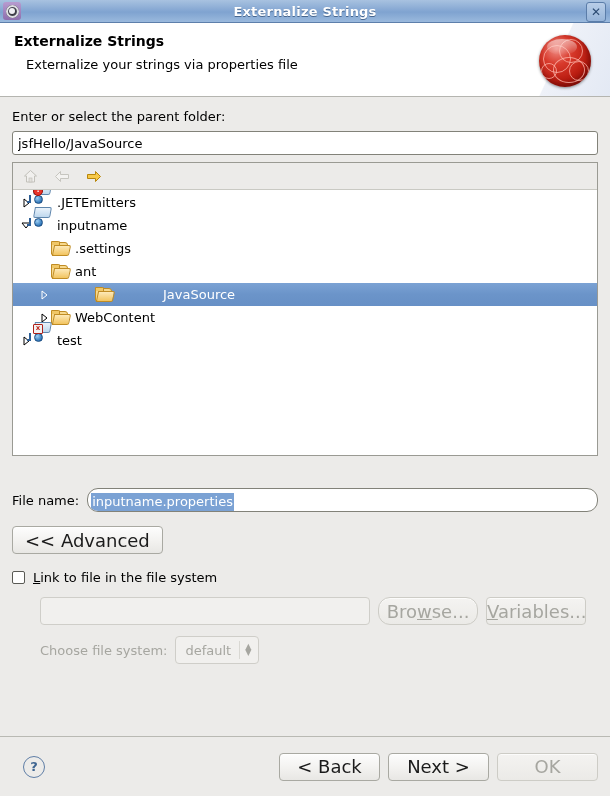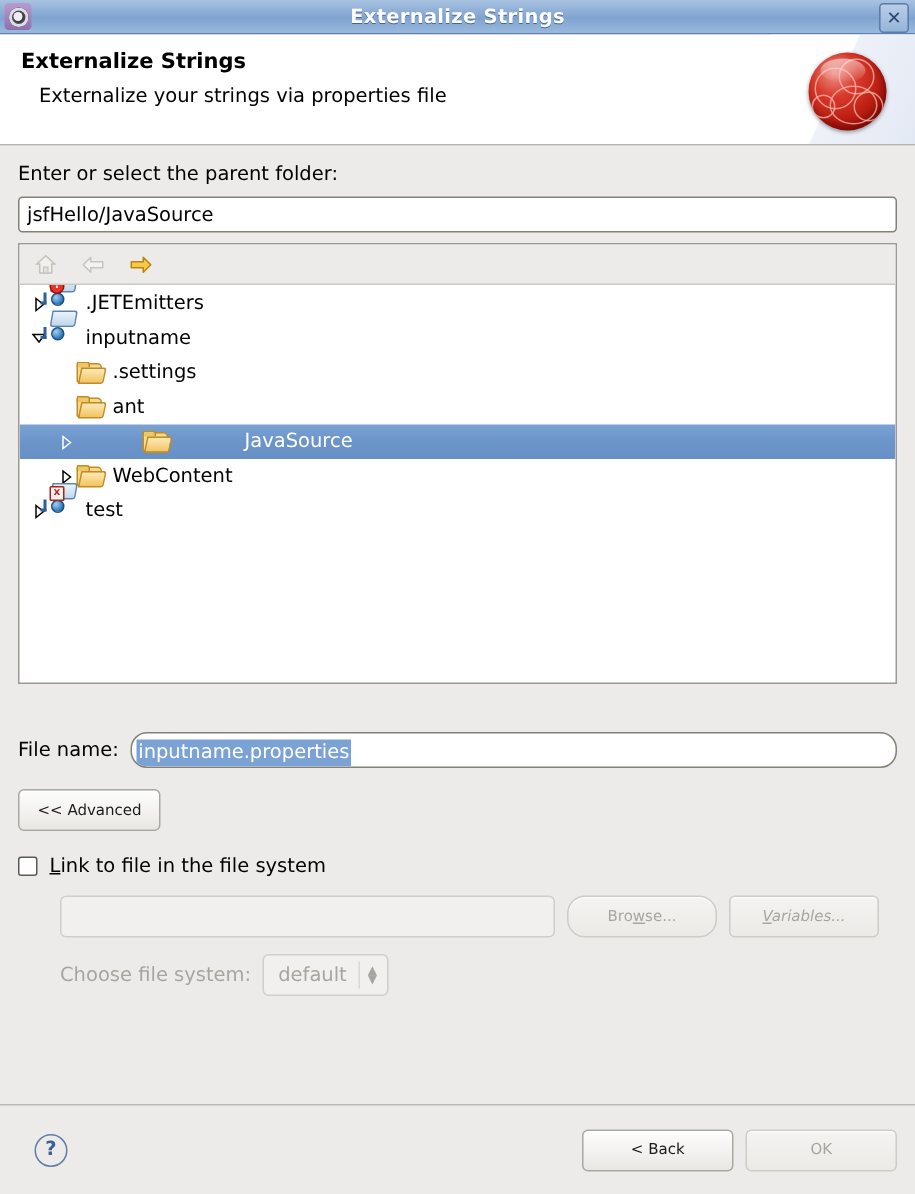--- a/index.html
+++ b/index.html
@@ -342,21 +342,21 @@
     background: #7ba2d4;
     color: #ffffff;
     font-size: 13px;
     padding: 1px 1px;
     line-height: 16px;
   }
 
   
   .btn {
     font-family: inherit;
-    font-size: 10px;
+    font-size: 18px;
     color: #1b1b1b;
     background: linear-gradient(to bottom, #fdfdfd 0%, #f3f2f0 52%, #e8e7e4 100%);
     border: 1px solid #a9a9a2;
     border-radius: 4px;
     padding: 0 12px;
     height: 28px;
     cursor: pointer;
     box-shadow: 0 1px 0 rgba(255,255,255,0.7) inset;
   }
   .btn.disabled {
@@ -593,21 +593,21 @@
     
     <div class="adv-section">
       <div class="chk-row">
         <div class="checkbox"></div>
         <div class="chk-label"><span class="mn">L</span><span>ink to file in the file system</span></div>
       </div>
 
       <div class="adv-row2">
         <div class="disabled-input"></div>
         <button class="btn disabled" style="width:100px;padding:0;border-radius:12px;"><span>Bro</span><span class="mn">w</span><span>se...</span></button>
-        <button class="btn disabled" style="width:100px;padding:0;font-style:italic;"><span class="mn">V</span><span>ariables...</span></button>
+        <button class="btn disabled" style="width:100px;padding:0;"><span class="mn">V</span><span>ariables...</span></button>
       </div>
 
       <div class="adv-row3">
         <div class="dim">Choose file system:</div>
         <div class="combo-disabled">
           <span>default</span>
           <span class="sep"></span>
           <span class="spin-arrows">
               <span>▲</span>
               <span>▼</span>
@@ -615,17 +615,18 @@
         </div>
       </div>
     </div>
 
   </div>
 
   <div class="footer">
     <div class="help-icon">?</div>
     <div class="footer-btns">
       <button class="btn">&lt; Back</button>
+      <button class="btn">Next &gt;</button>
       <button class="btn disabled">OK</button>
     </div>
   </div>
 
 </div>
 
 </body></html>

